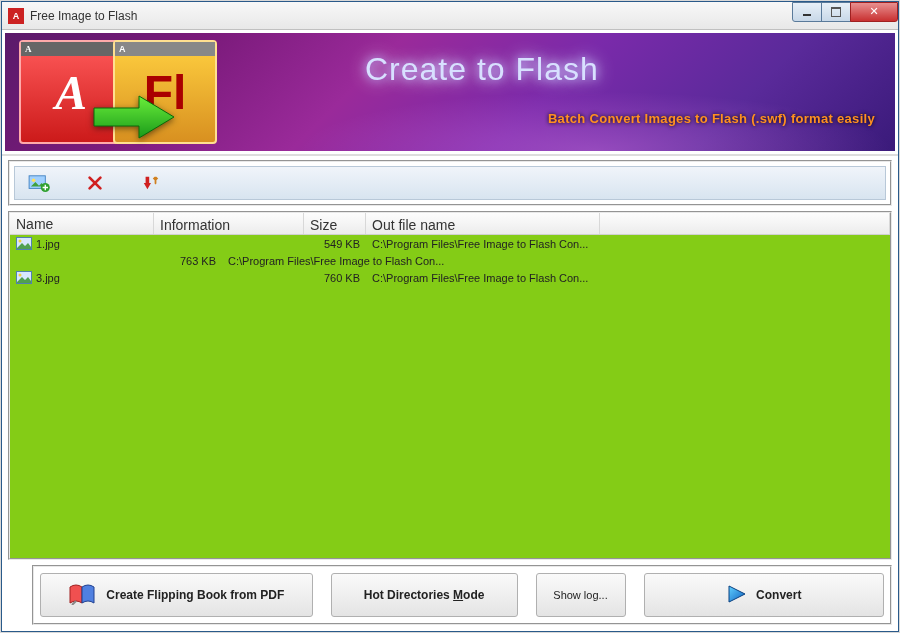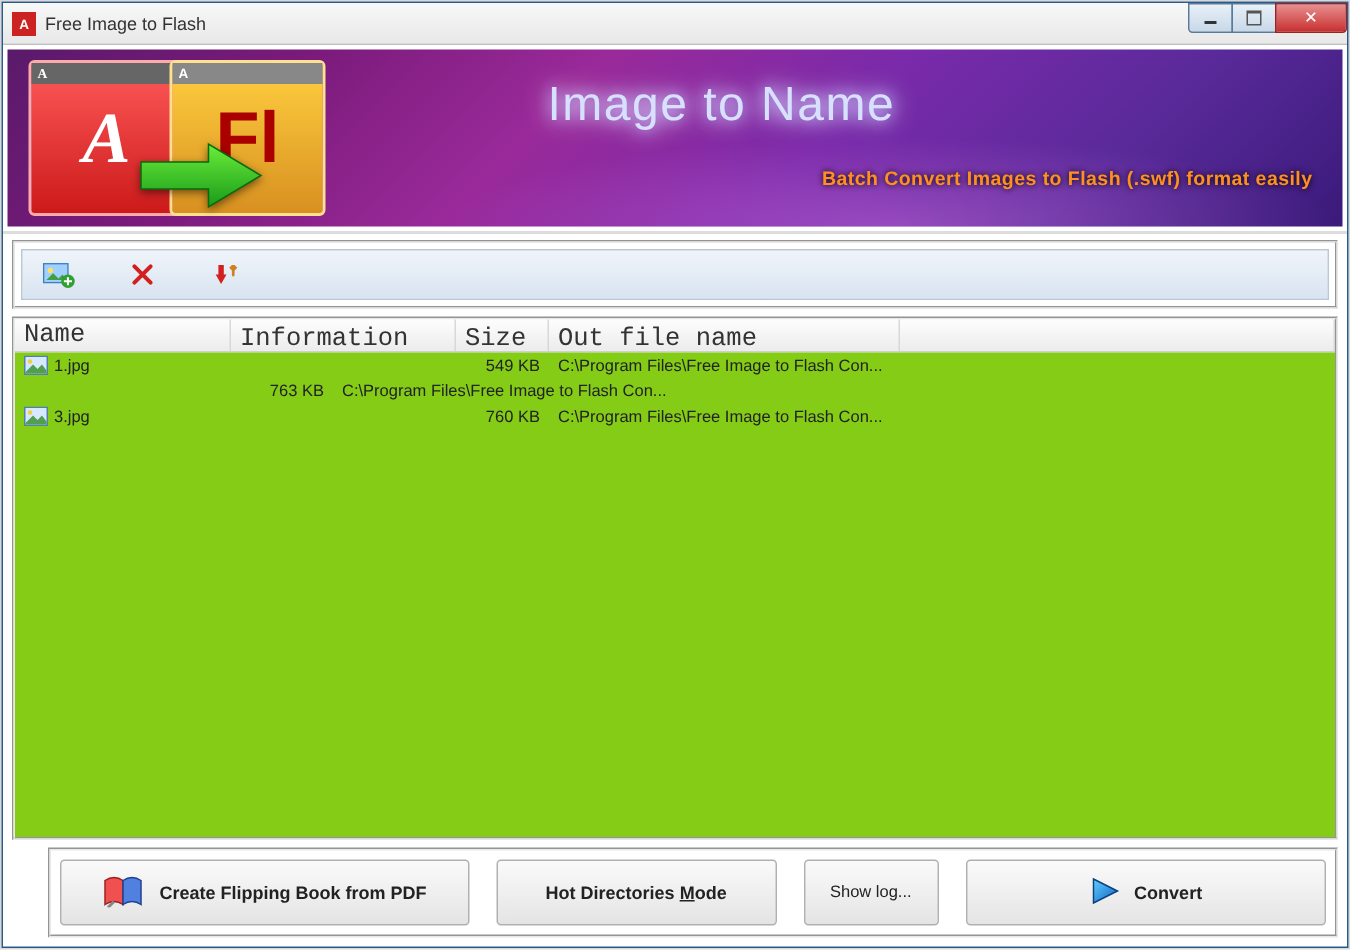--- a/index.html
+++ b/index.html
@@ -40,21 +40,21 @@
 
 
 .toolbar { padding: 4px; }
 .toolbar-inner { height: 34px; background: linear-gradient(to bottom, #f0f4fa, #d8e4f0); border: 1px solid #b8c8d8; display: flex; align-items: center; padding: 0 8px; gap: 24px; }
 .tb-btn { width: 32px; height: 26px; display: flex; align-items: center; justify-content: center; cursor: pointer; }
 .icon-addimg svg, .icon-del svg, .icon-tools svg { width: 22px; height: 18px; }
 
 
 .filelist { flex: 1; display: flex; flex-direction: column; min-height: 0; }
 .list-header { height: 22px; display: flex; background: linear-gradient(to bottom, #fdfdfd, #ececec); border-bottom: 1px solid #d0d0d0; }
-.list-header .col { padding: 4px 6px; border-right: 1px solid #d8d8d8; color: #333; font-size: 17px; white-space: nowrap; overflow: hidden; font-family: Liberation Mono, monospace; }
+.list-header .col { padding: 4px 6px; border-right: 1px solid #d8d8d8; color: #333; font-size: 14px; white-space: nowrap; overflow: hidden; }
 .list-body { flex: 1; overflow: auto; background: #84cc16; }
 .row { display: flex; height: 17px; align-items: center; }
 .row .col { padding: 1px 6px; font-size: 11px; color: #222; white-space: nowrap; overflow: hidden; text-overflow: ellipsis; }
 .col-icon { width: 18px; height: 14px; display: inline-flex; align-items: center; margin-right: 2px; }
 .col-icon svg { width: 16px; height: 13px; }
 .c-name { width: 144px; display: flex; align-items: center; }
 .c-info { width: 150px; }
 .c-size { width: 62px; text-align: right; }
 .c-full { width: 234px; }
 .c-out { width: 234px; }
@@ -104,21 +104,21 @@
               </defs>
             <path d="M5 16 L50 16 L50 4 L85 25 L50 46 L50 34 L5 34 Z" fill="url(#ag)" stroke="#0a6a0a" stroke-width="1"></path>
           </svg>
         </div>
         <div class="logo-fl">
           <div class="logo-fl-topbar">A</div>
           <span>Fl</span>
         </div>
       </div>
       <div class="banner-text">
-        <div class="banner-title">Image to Name</div>
+        <div class="banner-title">Create to Flash</div>
       </div>
       <div class="banner-sub">Batch Convert  Images to Flash (.swf) format easily</div>
     </div>
   </div>
 
   <div class="content">
 
     <div class="panel toolbar">
       <div class="toolbar-inner">
         <div class="tb-btn icon-addimg">

